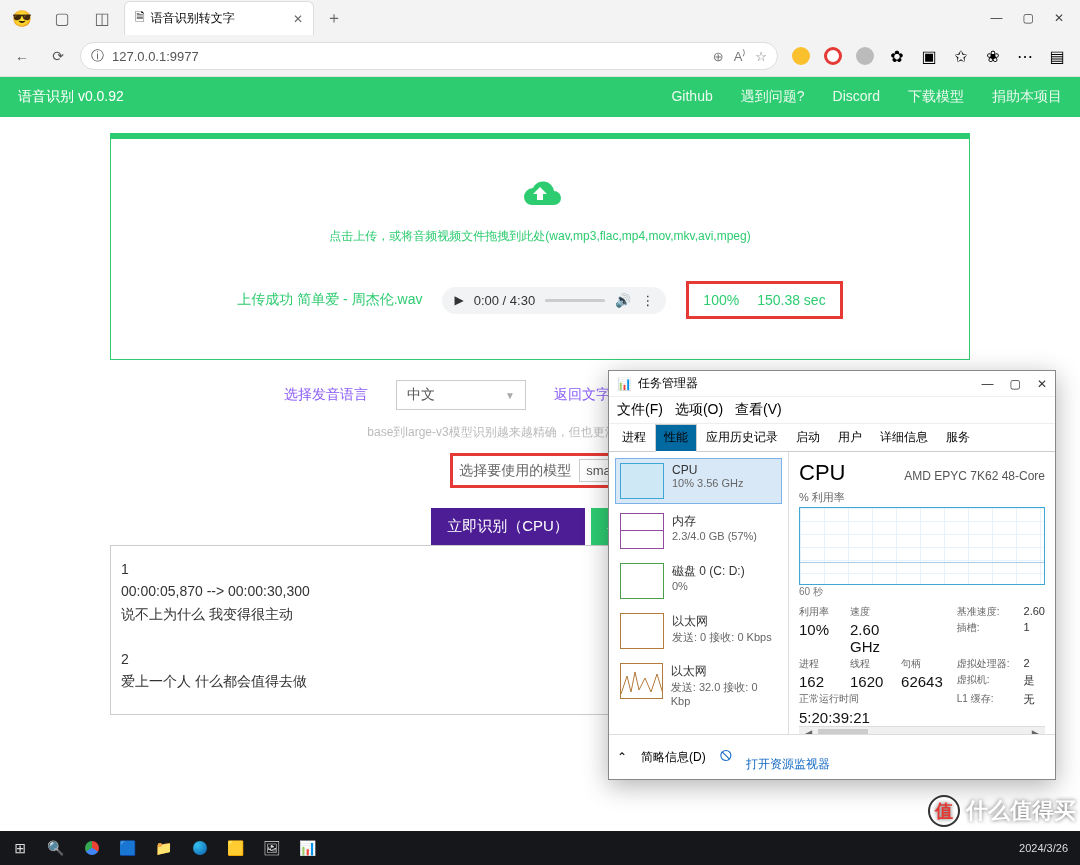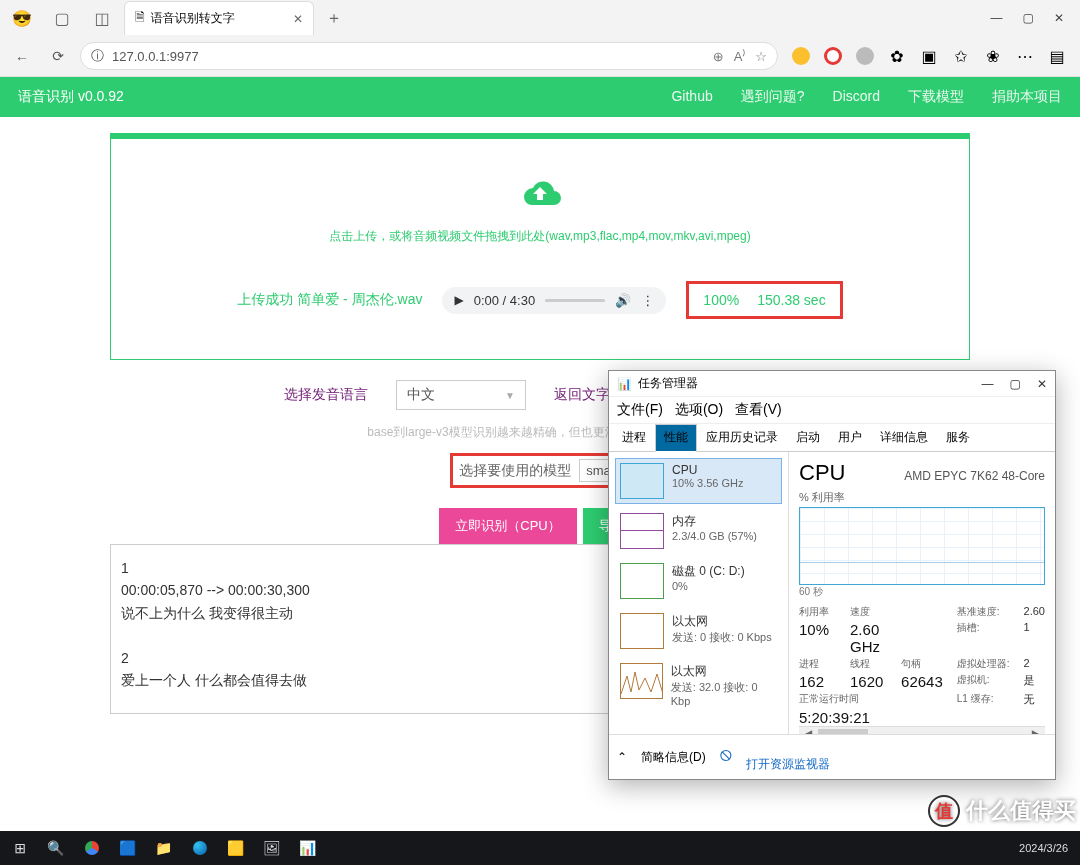--- a/index.html
+++ b/index.html
@@ -34,29 +34,29 @@
 .drop-hint { color: #2ecc71; font-size: 12px; margin-top: 8px; }
 .upload-row { display: flex; align-items: center; justify-content: center; gap: 20px; margin-top: 36px; }
 .upload-ok { color: #2ecc71; font-size: 14px; }
 .audio-player { display: flex; align-items: center; gap: 10px; background: #f1f3f4; border-radius: 20px; padding: 6px 12px; font-size: 13px; color: #333; }
 .audio-player .play { font-size: 12px; }
 .stat-box { border: 3px solid #e53935; padding: 8px 14px; color: #2ecc71; font-size: 14px; display: flex; gap: 18px; }
 
 .controls { display: flex; justify-content: center; gap: 28px; margin-top: 20px; align-items: center; font-size: 14px; }
 .select { border: 1px solid #ccc; padding: 5px 10px; min-width: 130px; display: flex; justify-content: space-between; align-items: center; color: #555; gap: 18px; }
 .select .chev { color: #aaa; font-size: 10px; }
-.label { color: #701a75; }
+.label { color: #8b5cf6; }
 
 .hint { text-align: center; color: #bbb; font-size: 12px; margin-top: 14px; }
 .model-row { display: flex; justify-content: center; align-items: center; gap: 10px; margin-top: 12px; font-size: 14px; }
 .model-box { border: 3px solid #e53935; padding: 3px 6px; display: flex; align-items: center; gap: 8px; color: #666; }
 .model-sel { border: 1px solid #ccc; padding: 3px 6px; color: #555; font-size: 13px; }
 
 .btn-row { display: flex; justify-content: center; gap: 6px; margin-top: 20px; }
-.btn-orange { background: #ec4899; color: #fff; padding: 9px 16px; font-size: 13px; border: none; }
+.btn-orange { background: #4c1d95; color: #fff; padding: 9px 16px; font-size: 15px; border: none; }
 .btn-green { background: #2ecc71; color: #fff; padding: 9px 16px; font-size: 13px; border: none; }
 
 .result-title { margin: 26px 0 4px 110px; font-size: 14px; color: #444; }
 .result-box { margin: 0 110px; border: 1px solid #ccc; padding: 12px 10px; font-size: 14px; color: #333; line-height: 1.6; height: 170px; overflow: hidden; position: relative; }
 .result-box .fade { position: absolute; bottom: 0; left: 0; right: 0; height: 8px; background: linear-gradient(transparent, #fff); }
 
 
 .taskmgr { position: absolute; left: 608px; top: 370px; width: 448px; height: 410px; background: #fff; border: 1px solid #888; box-shadow: 0 6px 24px rgba(0,0,0,.3); font-size: 12px; display: flex; flex-direction: column; }
 .tm-title { display: flex; align-items: center; padding: 4px 8px; border-bottom: 1px solid #eee; }
 .tm-title .ico { color: #2faee0; margin-right: 6px; }

